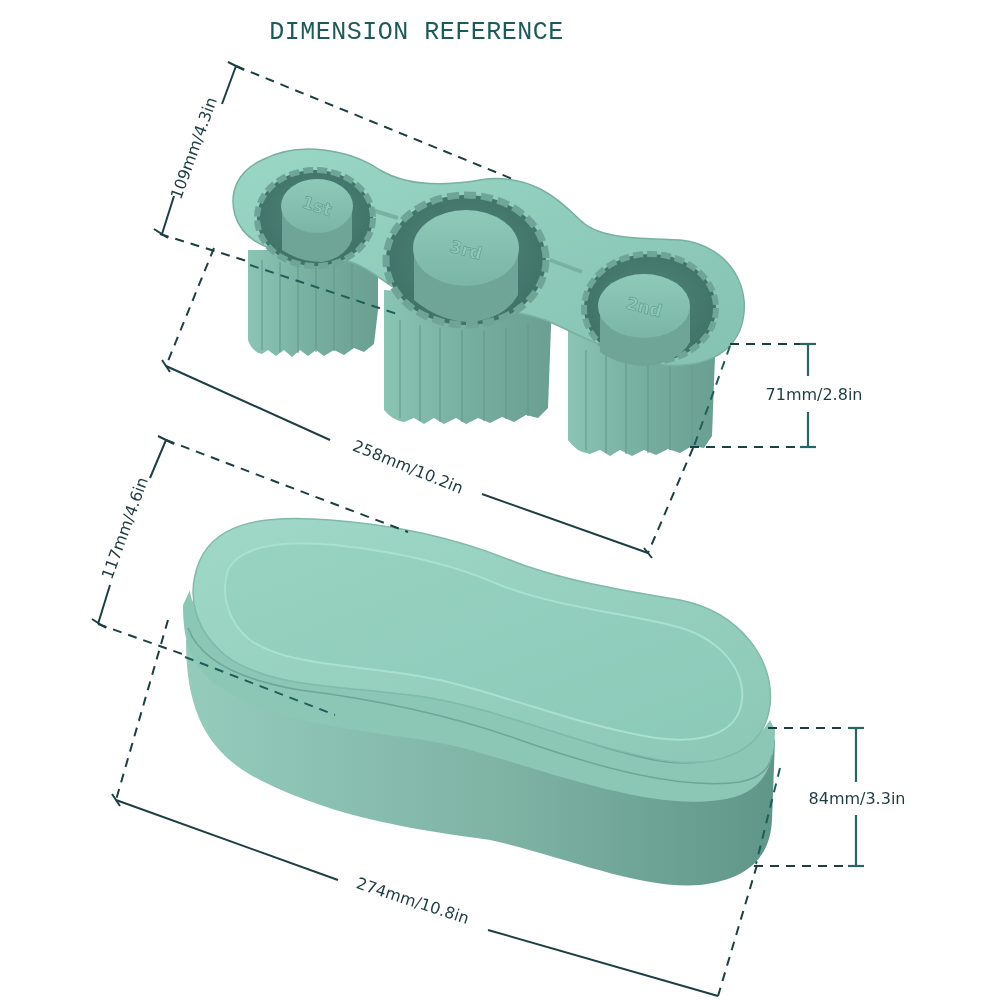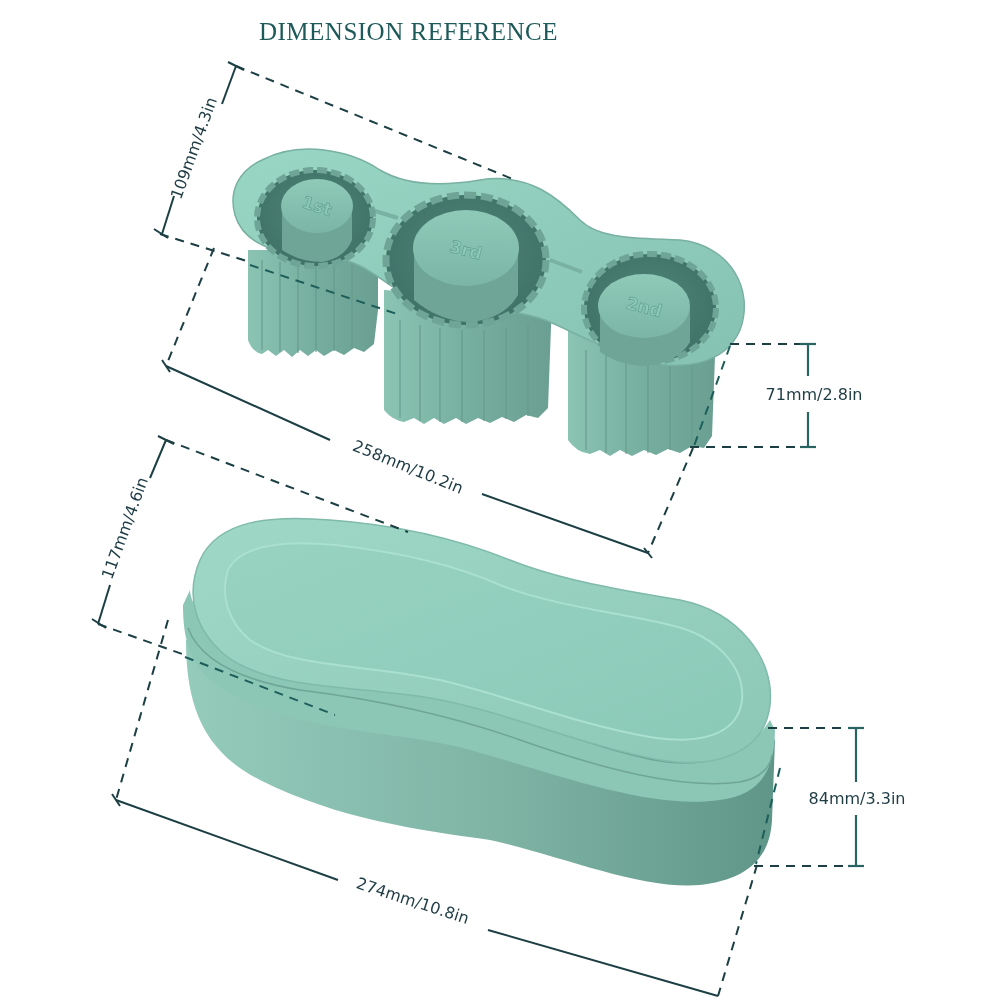--- a/index.html
+++ b/index.html
@@ -1,18 +1,18 @@
 <!DOCTYPE html>
 <html><head>
 <meta charset="utf-8">
 <style>
   html, body { margin: 0; padding: 0; background: #ffffff; }
   body { width: 1001px; height: 1001px; overflow: hidden; position: relative; font-family: "DejaVu Sans", sans-serif; }
   #canvas { position: absolute; left: 0; top: 0; width: 1001px; height: 1001px; }
-  .title { position: absolute; left: 0; width: 817px; top: 18px; text-align: center; font-family: Liberation Serif, serif; font-size: 25px; letter-spacing: 0.5px; color: #1f5a5a; }
+  .title { position: absolute; left: 8px; width: 817px; top: 18px; text-align: center; font-family: Liberation Mono, monospace; font-size: 25px; letter-spacing: 0.5px; color: #1f5a5a; }
   .dim-text { font-family: "DejaVu Sans", sans-serif; font-size: 16px; fill: #1e3c44; }
   .emboss { font-family: "DejaVu Sans", sans-serif; font-weight: bold; font-size: 17px; fill: #8cc9b8; stroke: #5f9c8c; stroke-width: 0.6px; }
   .dash { stroke: #1c3f44; stroke-width: 2; stroke-dasharray: 9 7; fill: none; }
   .dash-teal { stroke: #1d5e5a; stroke-width: 2; stroke-dasharray: 9 7; fill: none; }
   .solid { stroke: #1c3f44; stroke-width: 2; fill: none; }
   .solid-teal { stroke: #2a6462; stroke-width: 2.2; fill: none; }
 </style>
 </head>
 <body>
 

